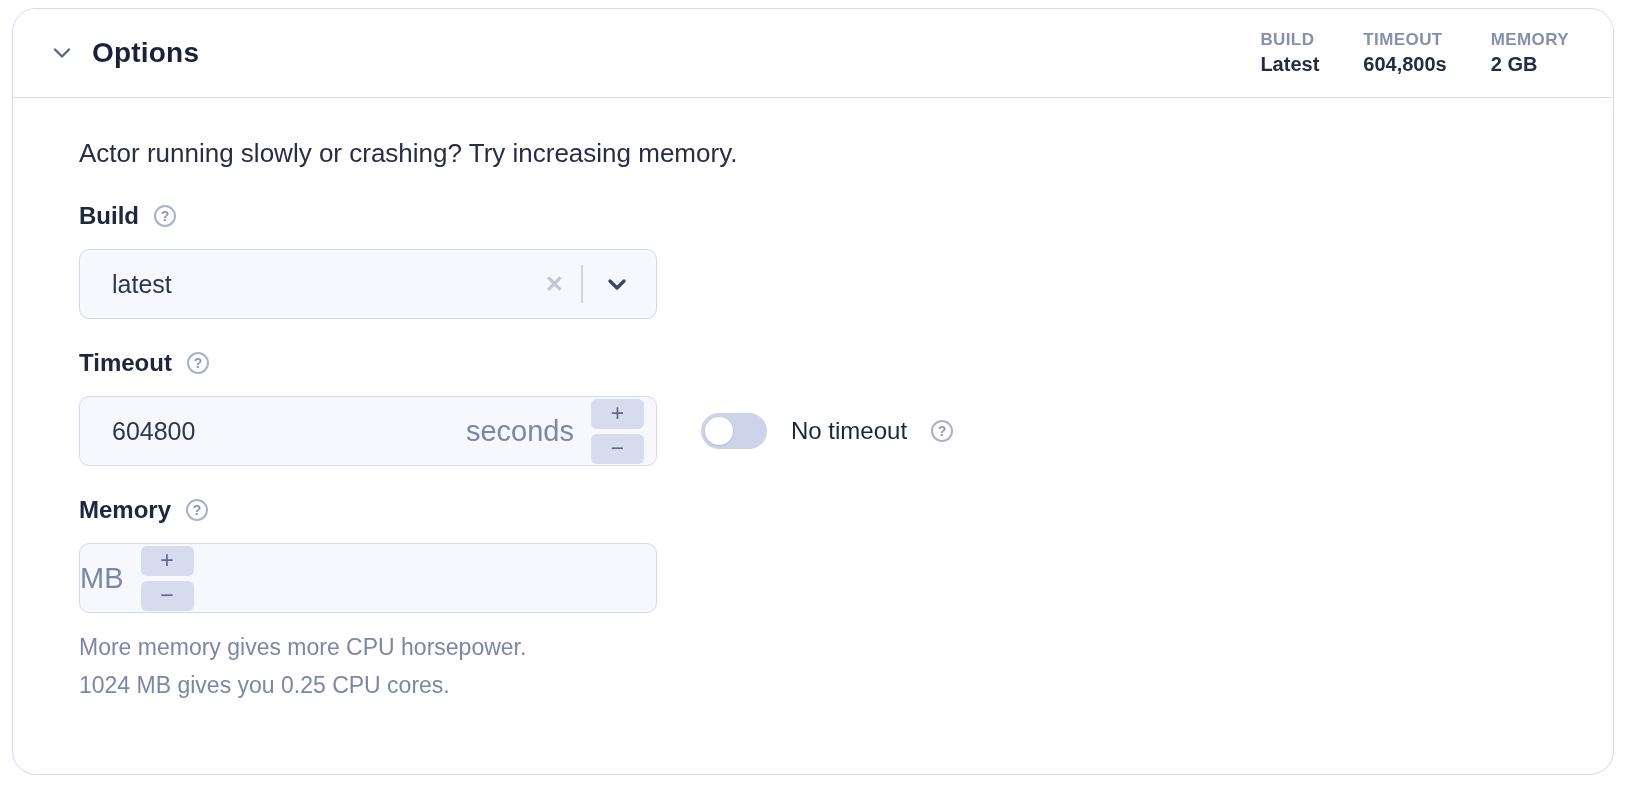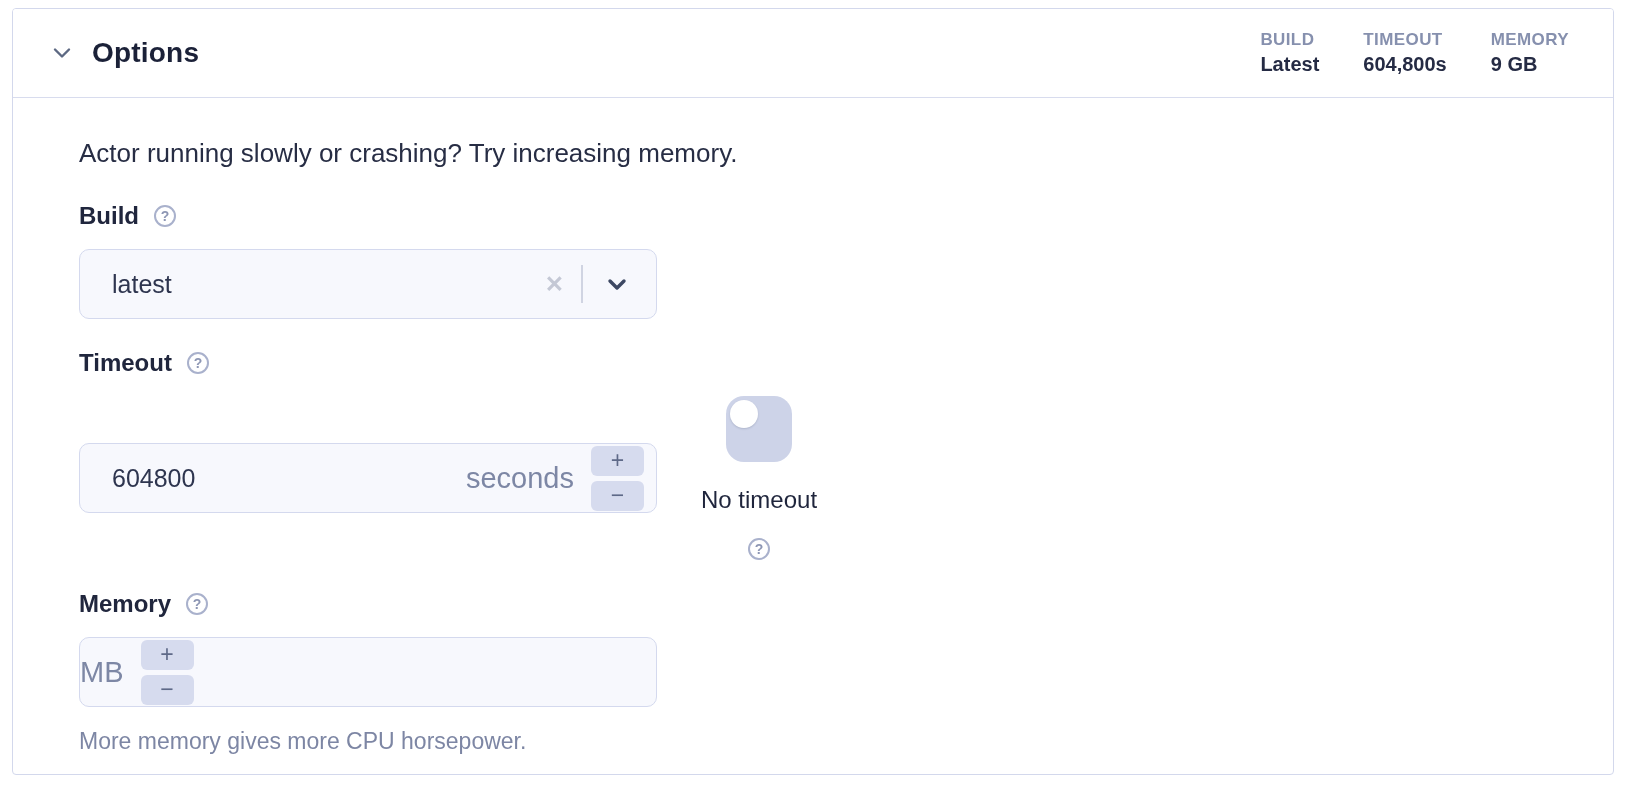--- a/index.html
+++ b/index.html
@@ -9,21 +9,21 @@
     background: #ffffff;
     font-family: "Liberation Sans", sans-serif;
     position: relative;
     -webkit-font-smoothing: antialiased;
   }
   .panel {
     position: absolute; left: 12px; top: 8px;
     width: 1602px; height: 767px;
     background: #ffffff;
     border: 1.5px solid #d3d8ec;
-    border-radius: 4px;
+    border-radius: 24px;
     overflow: hidden;
   }
   .panel-header {
     height: 89px;
     display: flex; align-items: center; justify-content: space-between;
     padding: 0 44px 0 36px;
     border-bottom: 1.5px solid #d8dcee;
     background: #ffffff;
   }
   .header-left { display: flex; align-items: center; gap: 17px; }
@@ -84,21 +84,21 @@
     display: flex; align-items: center;
     font-size: 23px; color: #c4c8d5; font-weight: 700; font-family: inherit;
   }
   .select-divider { width: 2px; height: 38px; background: #d0d4e2; margin: 0 17px; }
   .select-chevron-btn {
     background: none; border: none; padding: 0 14px 0 2px; cursor: pointer;
     display: flex; align-items: center;
   }
 
   .timeout-row { display: flex; align-items: center; gap: 44px; }
-  .toggle-group { display: flex; align-items: center; gap: 24px; flex-direction: column; }
+  .toggle-group { display: flex; align-items: center; gap: 24px; }
   .toggle {
     width: 66px; height: 36px; flex: 0 0 66px;
     background: #cdd3e8; border-radius: 18px;
     position: relative; cursor: pointer; border: none; padding: 0;
   }
   .toggle-knob {
     width: 28px; height: 28px; background: #ffffff; border-radius: 50%;
     position: absolute; left: 4px; top: 4px;
     box-shadow: 0 1px 2px rgba(40,50,80,0.18);
   }
@@ -128,21 +128,21 @@
       <div class="summary-col">
         <div class="summary-label">BUILD</div>
         <div class="summary-value">Latest</div>
       </div>
       <div class="summary-col">
         <div class="summary-label">TIMEOUT</div>
         <div class="summary-value">604,800s</div>
       </div>
       <div class="summary-col">
         <div class="summary-label">MEMORY</div>
-        <div class="summary-value">9 GB</div>
+        <div class="summary-value">2 GB</div>
       </div>
     </div>
   </div>
 
   <div class="panel-body">
 
     <p class="intro">Actor running slowly or crashing? Try increasing memory.</p>
 
     <div class="field">
       <div class="field-label-row">
@@ -196,17 +196,18 @@
       </div>
       <div class="input-box">
         <span class="unit">MB</span>
         <div class="stepper">
           <button class="stepper-btn">+</button>
           <button class="stepper-btn">−</button>
         </div>
       </div>
       <div class="helper">
         <div>More memory gives more CPU horsepower.</div>
+        <div>1024 MB gives you 0.25 CPU cores.</div>
       </div>
     </div>
 
   </div>
 </div>
 
 </body></html>

